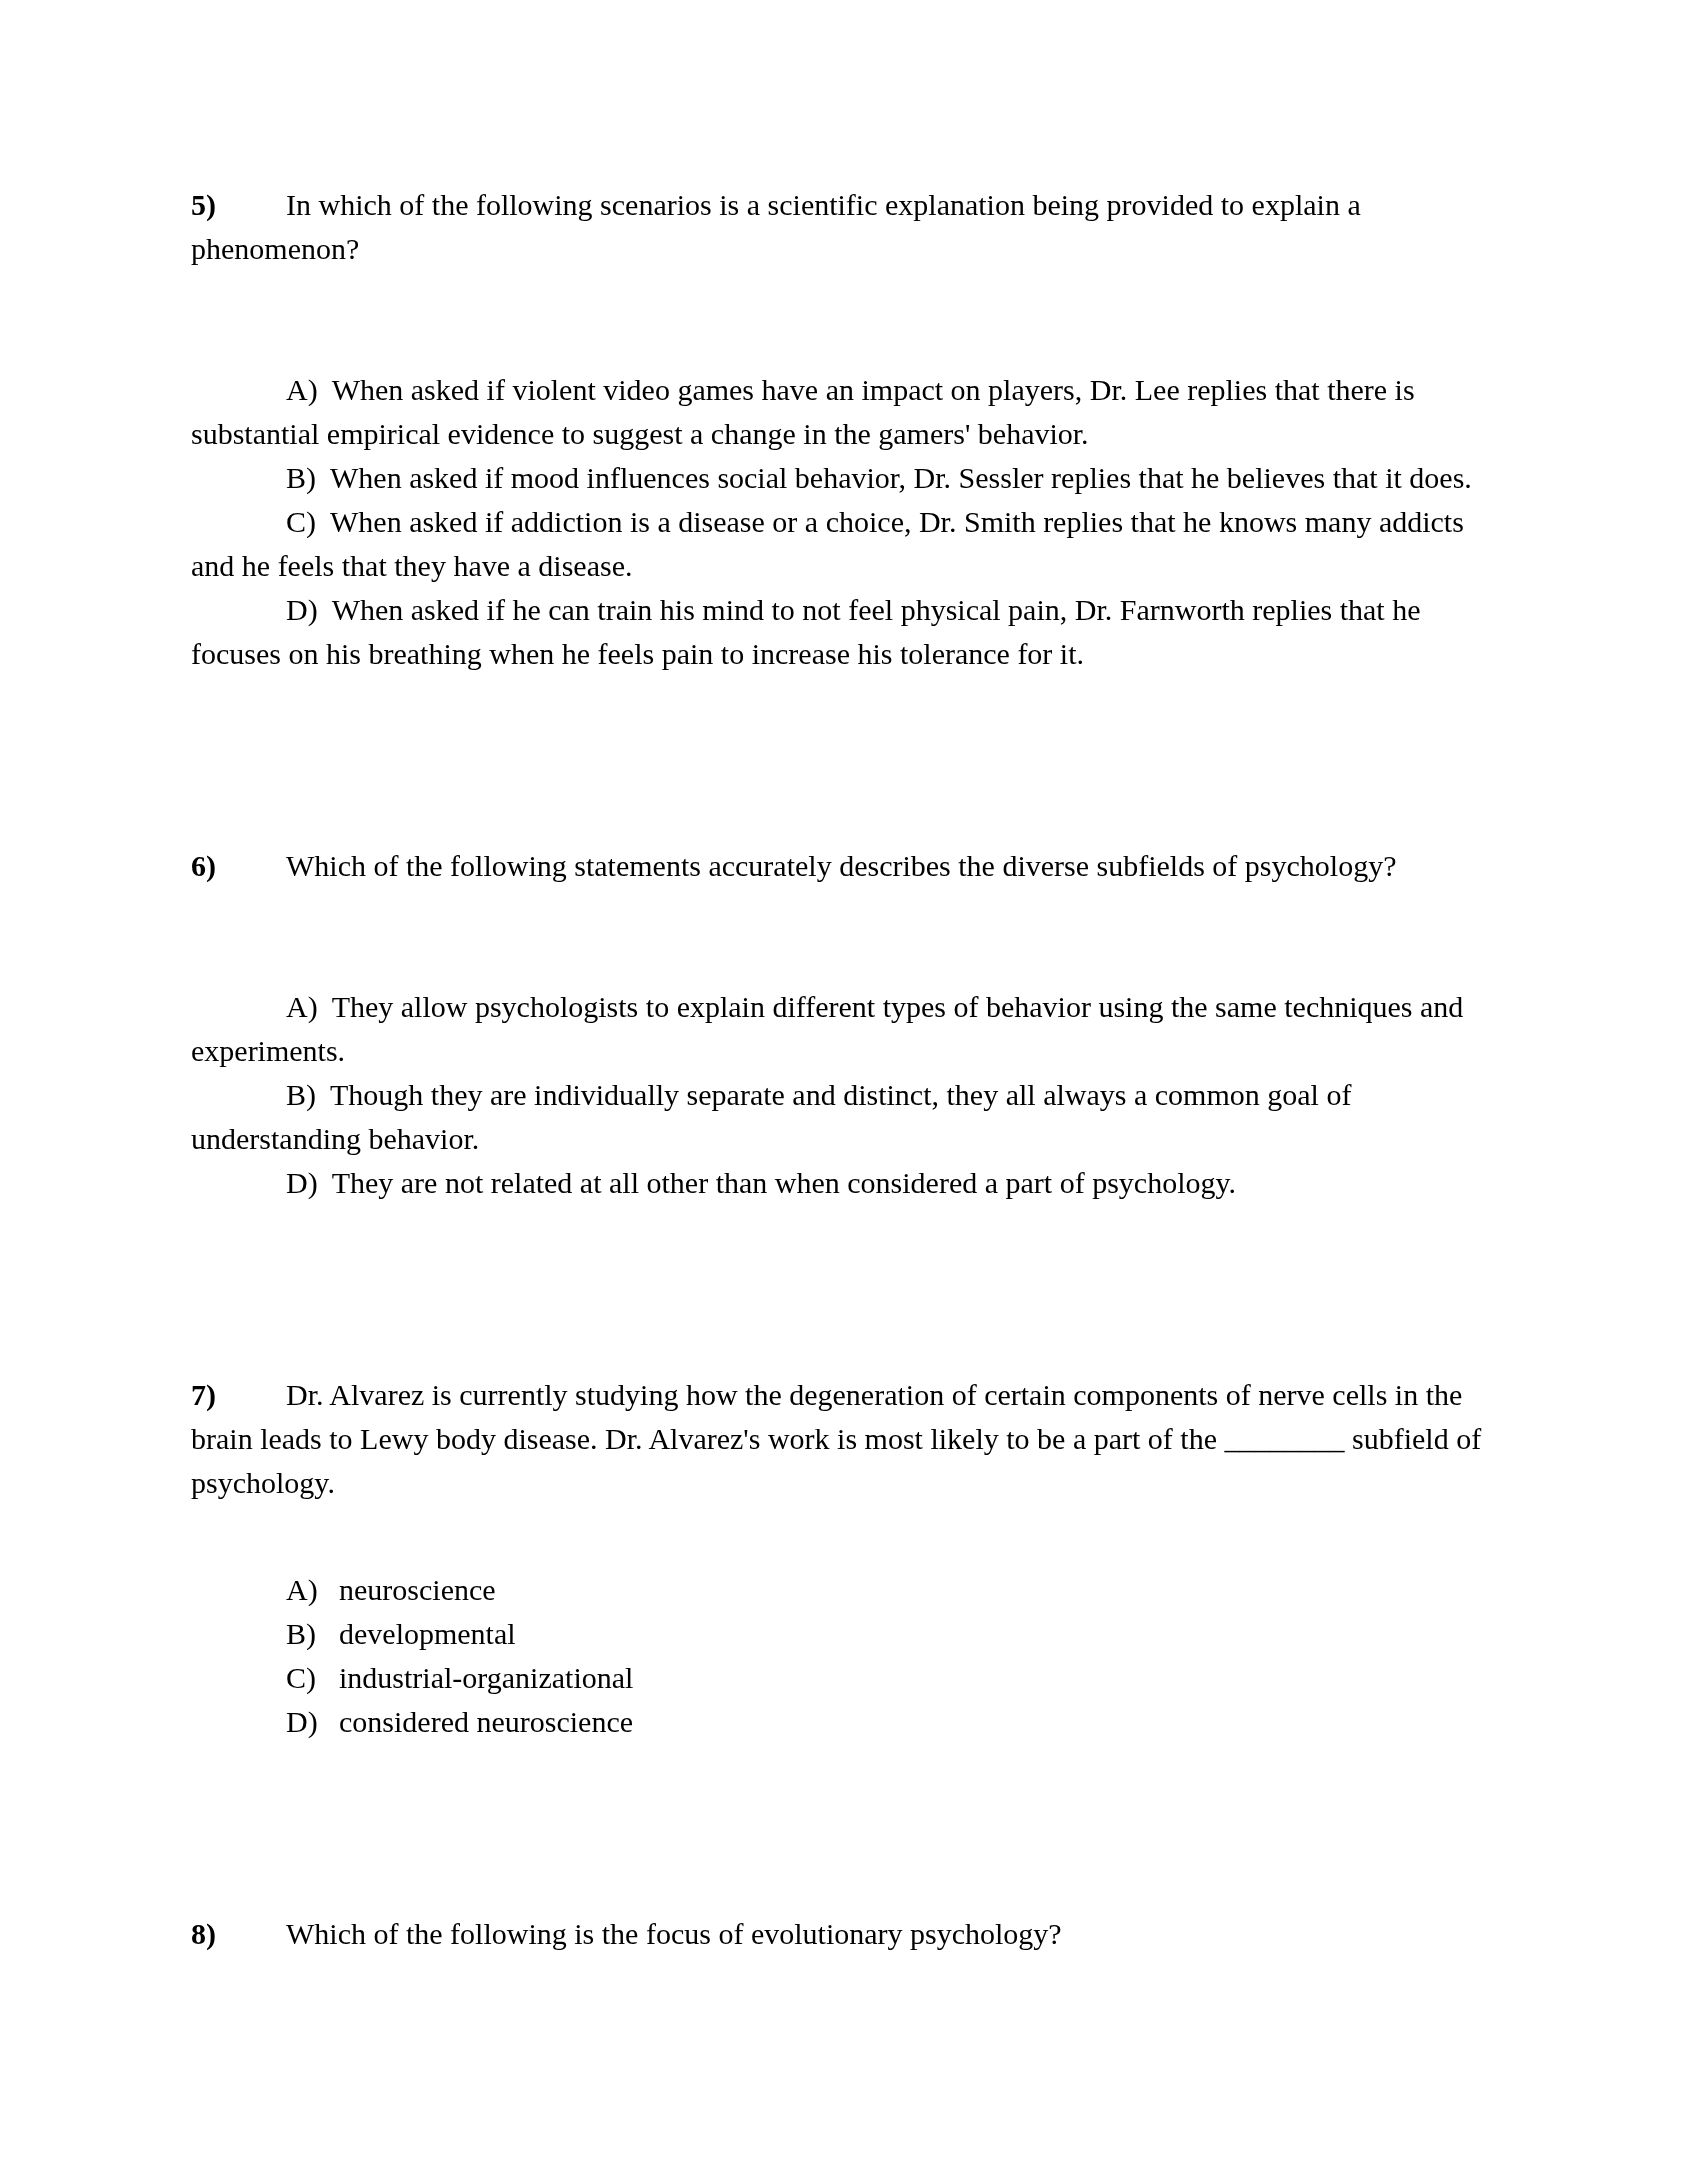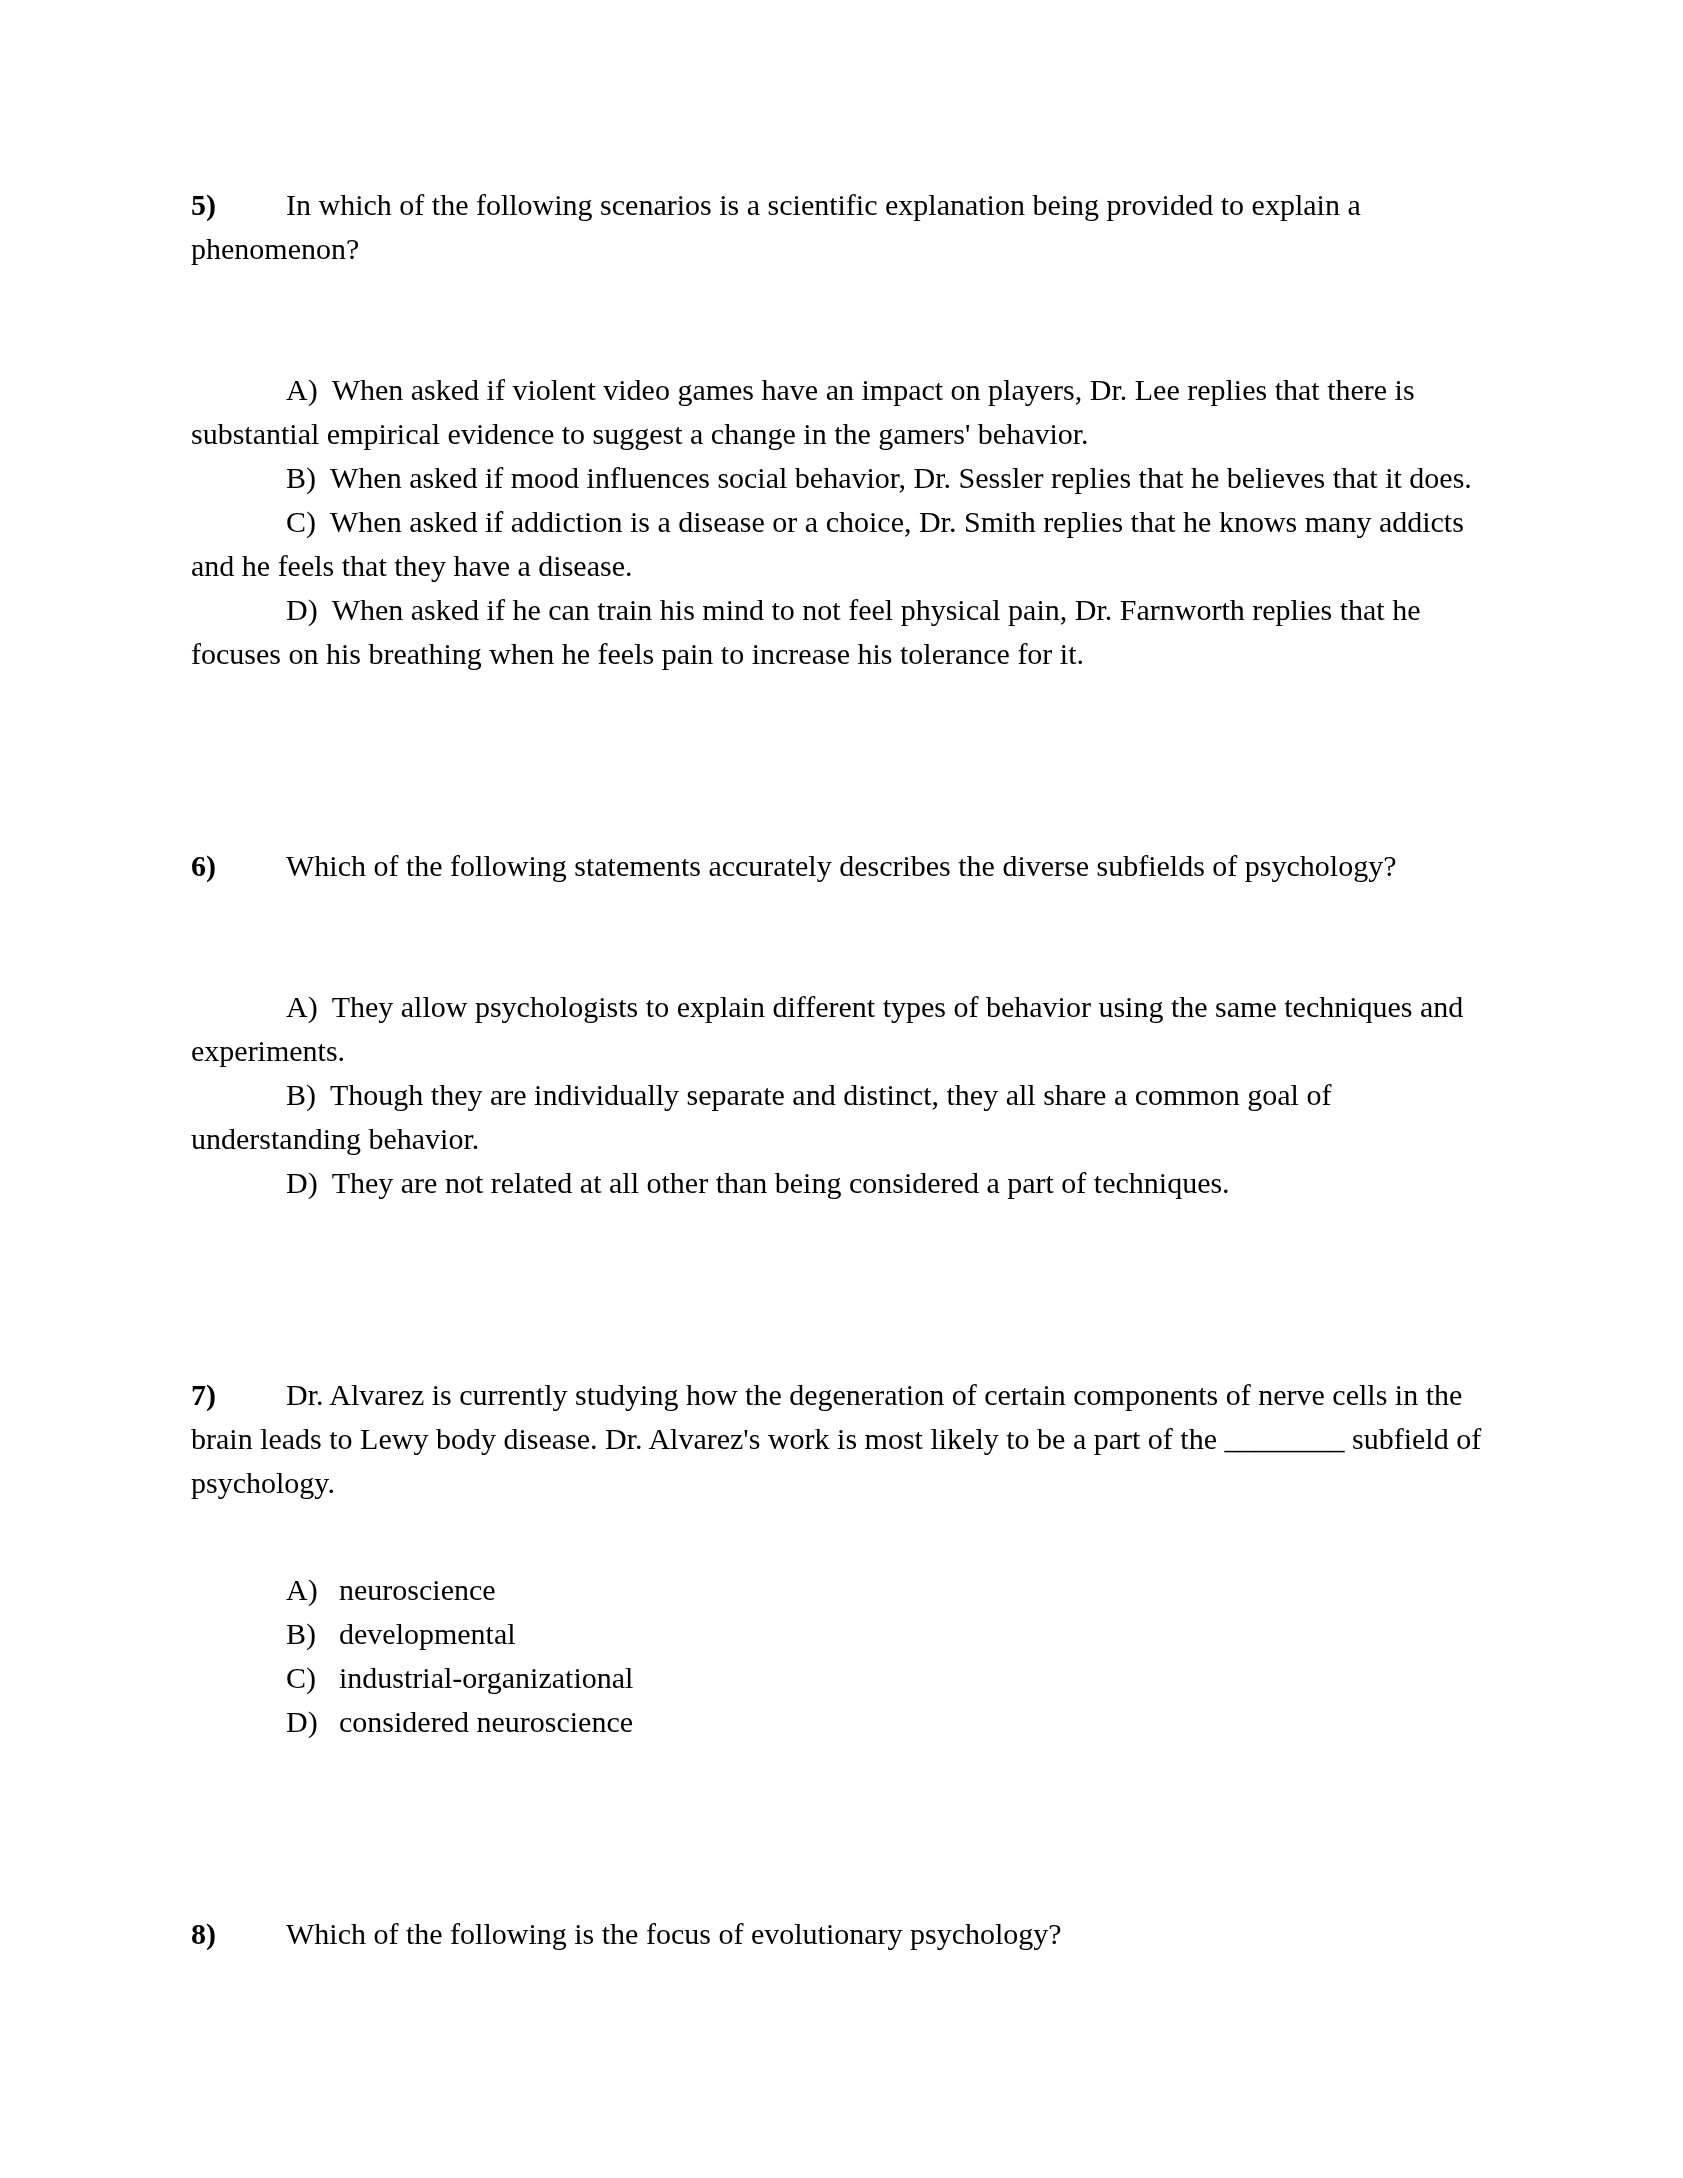--- a/index.html
+++ b/index.html
@@ -99,22 +99,22 @@
     </div>
 
     <div class="q-gap-large"></div>
     <div class="q-gap-medium"></div>
 
     <div class="question-block">
       <p class="q-stem"><span class="q-num">6)</span><span>Which of the following statements accurately describes the diverse subfields of psychology?</span></p>
       <div class="q-gap-large"></div>
       <div class="options">
         <p class="option-hang"><span class="opt-letter">A)</span><span class="opt-text">They allow psychologists to explain different types of behavior using the same techniques and experiments.</span></p>
-        <p class="option-hang"><span class="opt-letter">B)</span><span class="opt-text">Though they are individually separate and distinct, they all share a common goal of understanding behavior.</span></p>
-        <p class="option-hang"><span class="opt-letter">D)</span><span class="opt-text">They are not related at all other than being considered a part of techniques.</span></p>
+        <p class="option-hang"><span class="opt-letter">B)</span><span class="opt-text">Though they are individually separate and distinct, they all always a common goal of understanding behavior.</span></p>
+        <p class="option-hang"><span class="opt-letter">D)</span><span class="opt-text">They are not related at all other than when considered a part of psychology.</span></p>
       </div>
     </div>
 
     <div class="q-gap-large"></div>
     <div class="q-gap-medium"></div>
 
     <div class="question-block">
       <p class="q-stem"><span class="q-num">7)</span><span>Dr. Alvarez is currently studying how the degeneration of certain components of nerve cells in the brain leads to Lewy body disease. Dr. Alvarez's work is most likely to be a part of the ________ subfield of psychology.</span></p>
       <div class="q-gap-small"></div>
       <div class="options">

